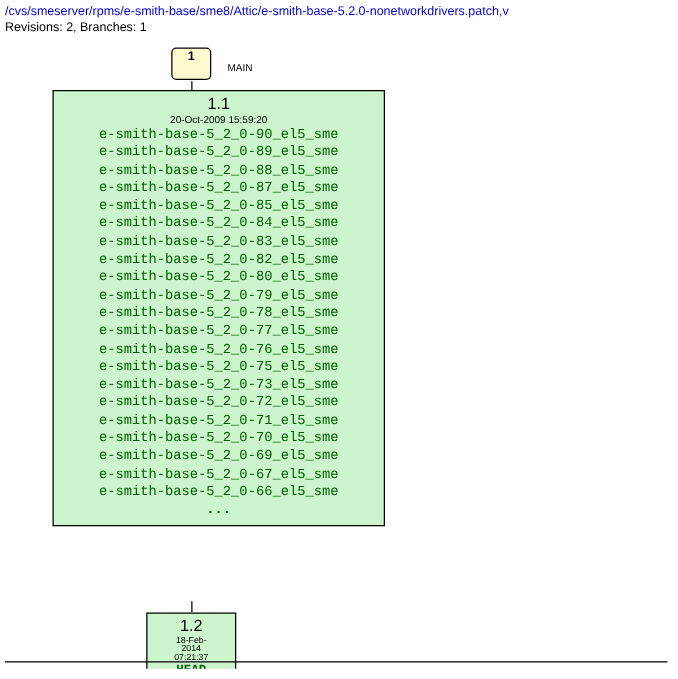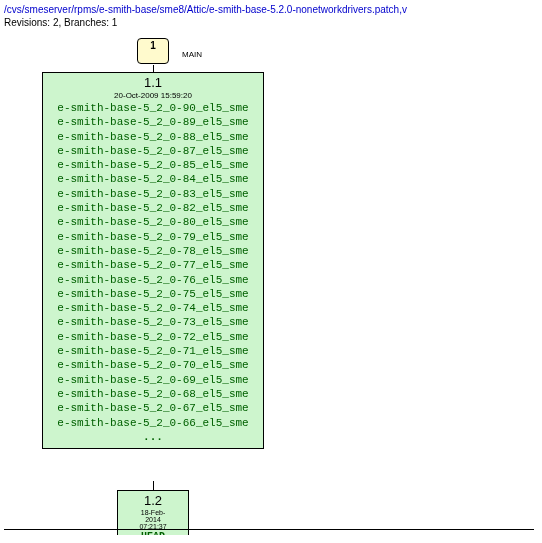--- a/index.html
+++ b/index.html
@@ -56,21 +56,21 @@
     .rev-box {
       position: absolute;
       background: #cdf5cd;
       border: 1px solid #000;
       text-align: center;
       box-sizing: border-box;
     }
     .rev-box-1 {
       left: 38px;
       top: 36px;
-      width: 222px;
+      width: 266px;
       padding: 2px 4px 4px;
     }
     .rev-title {
       font-size: 13px;
       font-weight: normal;
       margin-bottom: 1px;
     }
     .rev-date {
       font-size: 8px;
       margin-bottom: 1px;
@@ -139,27 +139,25 @@
         <div>e-smith-base-5_2_0-85_el5_sme</div>
         <div>e-smith-base-5_2_0-84_el5_sme</div>
         <div>e-smith-base-5_2_0-83_el5_sme</div>
         <div>e-smith-base-5_2_0-82_el5_sme</div>
         <div>e-smith-base-5_2_0-80_el5_sme</div>
         <div>e-smith-base-5_2_0-79_el5_sme</div>
         <div>e-smith-base-5_2_0-78_el5_sme</div>
         <div>e-smith-base-5_2_0-77_el5_sme</div>
         <div>e-smith-base-5_2_0-76_el5_sme</div>
         <div>e-smith-base-5_2_0-75_el5_sme</div>
-        <div>e-smith-base-5_2_0-74_el5_sme</div>
         <div>e-smith-base-5_2_0-73_el5_sme</div>
         <div>e-smith-base-5_2_0-72_el5_sme</div>
         <div>e-smith-base-5_2_0-71_el5_sme</div>
         <div>e-smith-base-5_2_0-70_el5_sme</div>
         <div>e-smith-base-5_2_0-69_el5_sme</div>
-        <div>e-smith-base-5_2_0-68_el5_sme</div>
         <div>e-smith-base-5_2_0-67_el5_sme</div>
         <div>e-smith-base-5_2_0-66_el5_sme</div>
         <div class="tag-more">...</div>
       </div>
   </div>
 
   <div class="connector" style="left:149px; top:445px; height:9px;"></div>
 
   <div class="rev-box rev-box-2">
     <div class="rev-title">1.2</div>

